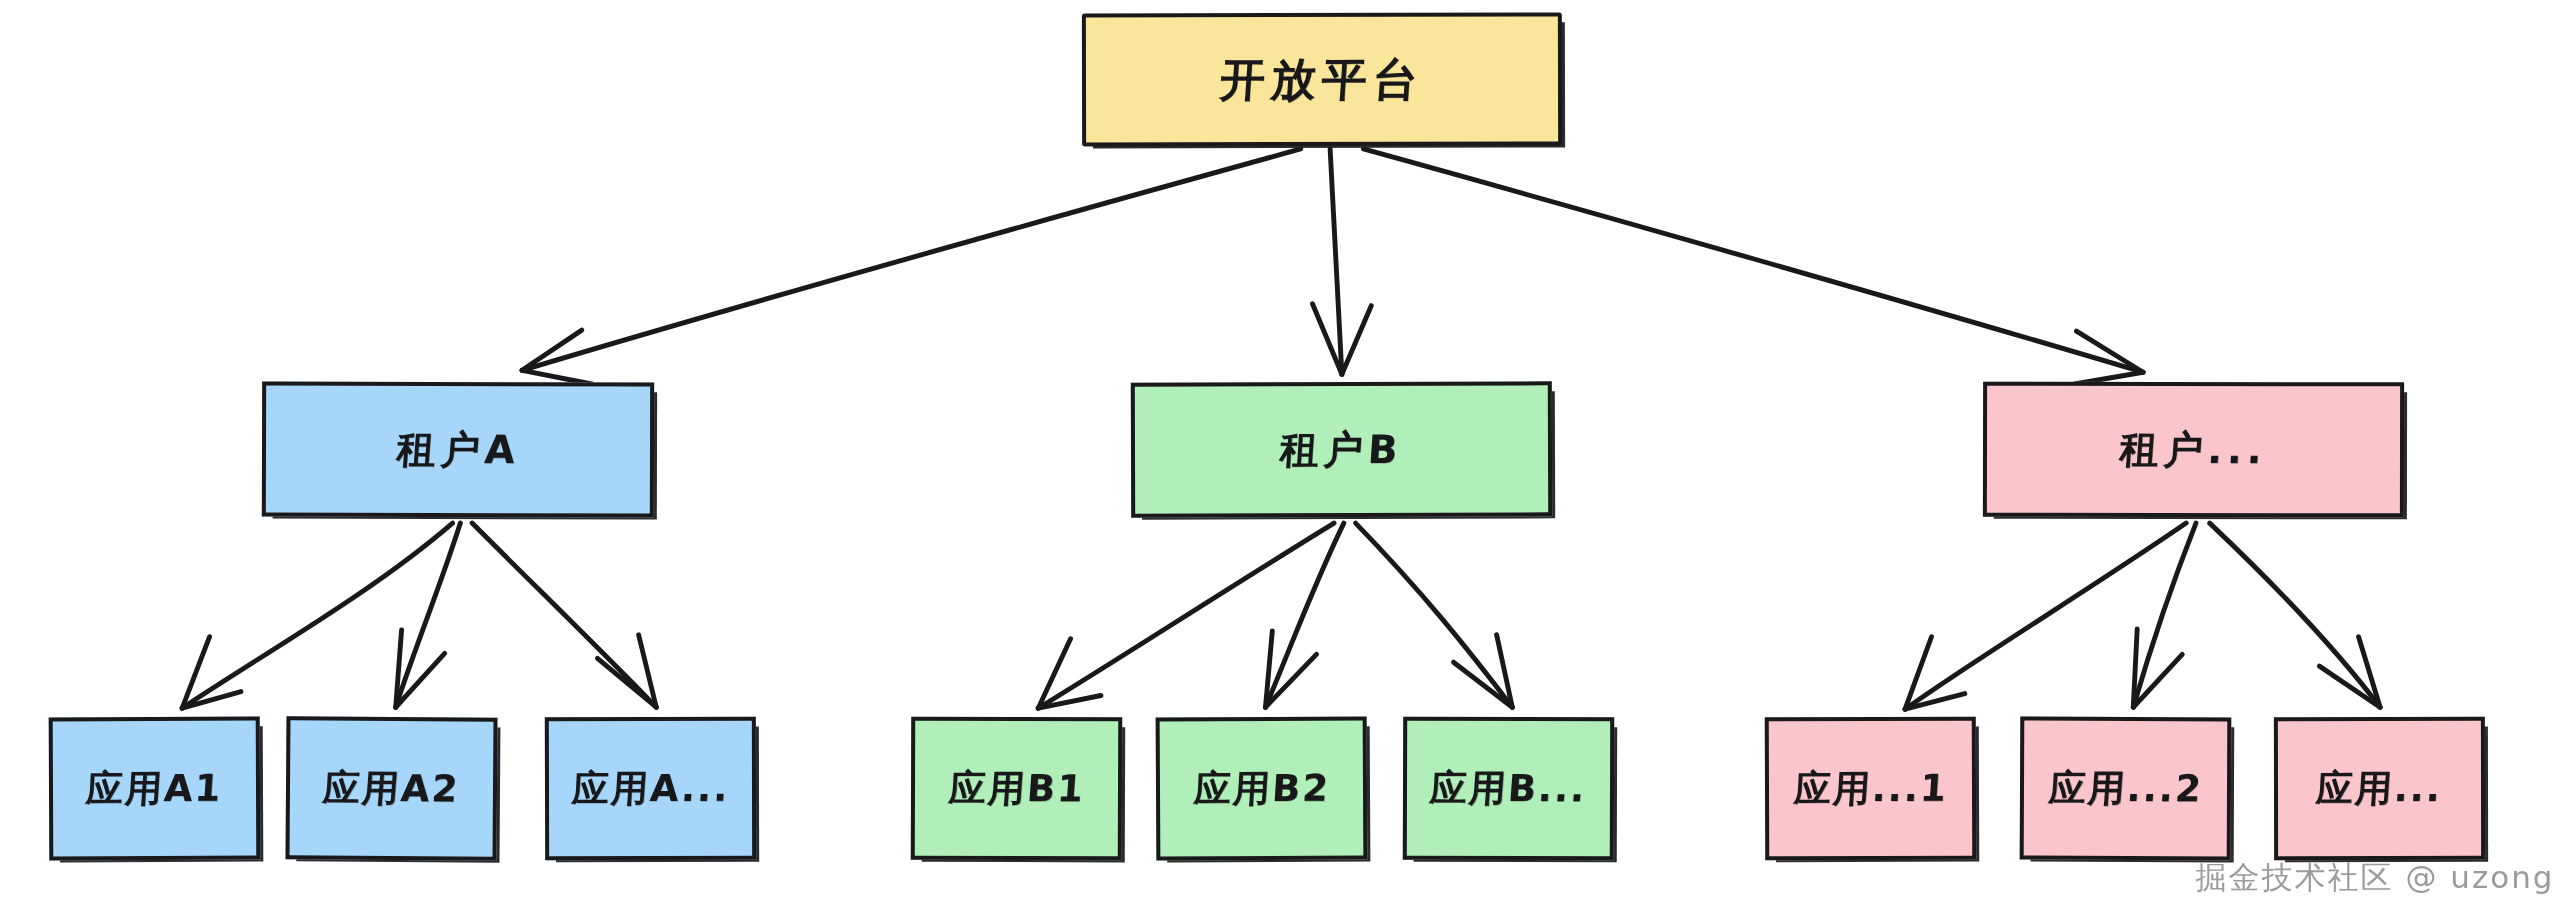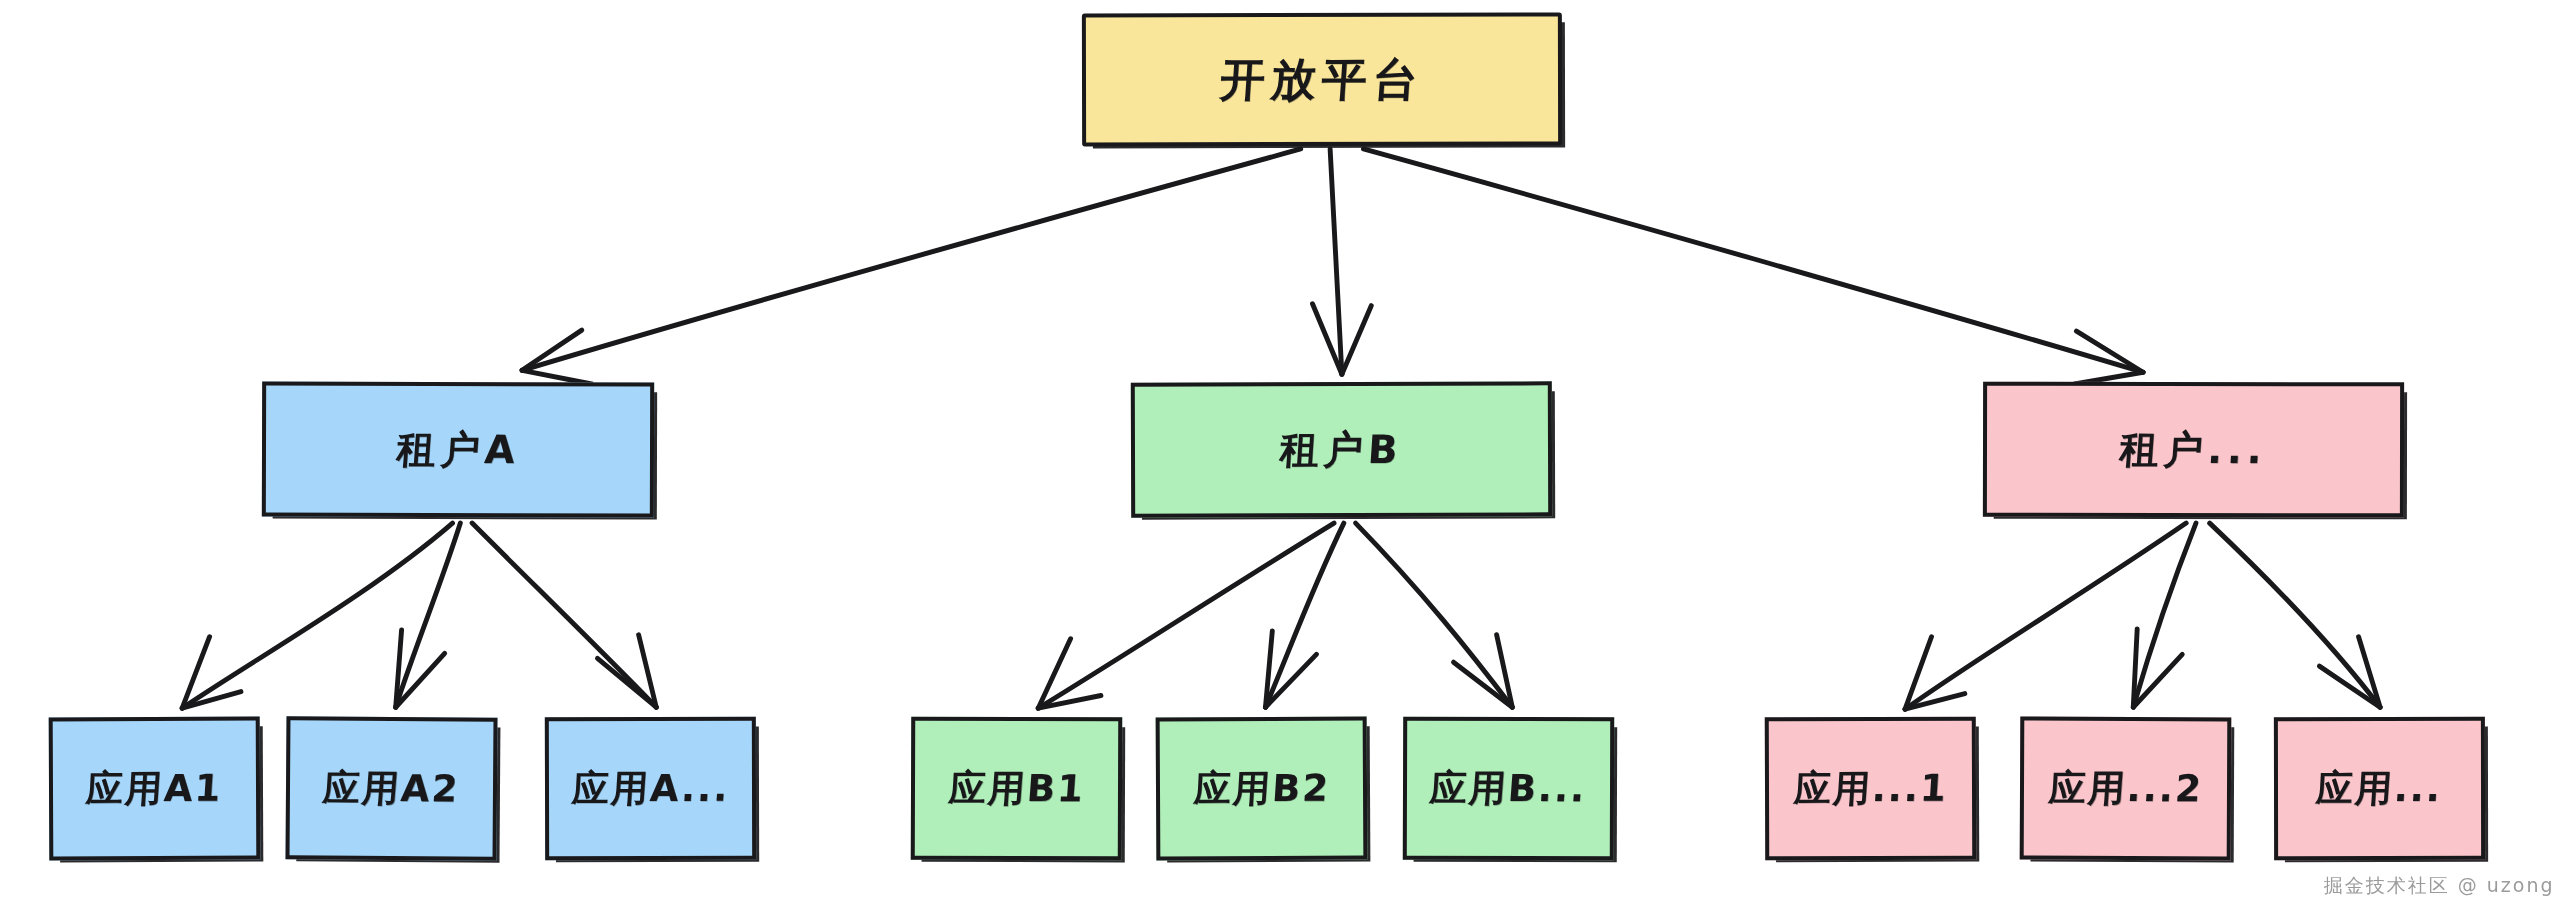--- a/index.html
+++ b/index.html
@@ -77,21 +77,21 @@
   #node-app-b3 { left: 1403px; background: #b0efb9; transform: rotate(0.18deg); }
   #node-app-c1 { left: 1765px; background: #fac6cb; transform: rotate(-0.2deg); }
   #node-app-c2 { left: 2020px; background: #fac6cb; transform: rotate(0.25deg); }
   #node-app-c3 { left: 2274px; background: #fac6cb; transform: rotate(-0.1deg); }
 
   #watermark {
     position: absolute;
     right: 21.5px;
     bottom: 13.7px;
     font-family: "DejaVu Sans", "Liberation Sans", sans-serif;
-    font-size: 19px;
+    font-size: 31px;
     color: #9b9b9b;
     letter-spacing: 2px;
     white-space: nowrap;
   }
 </style>
 </head>
 <body>
 
 <div id="canvas">
 

